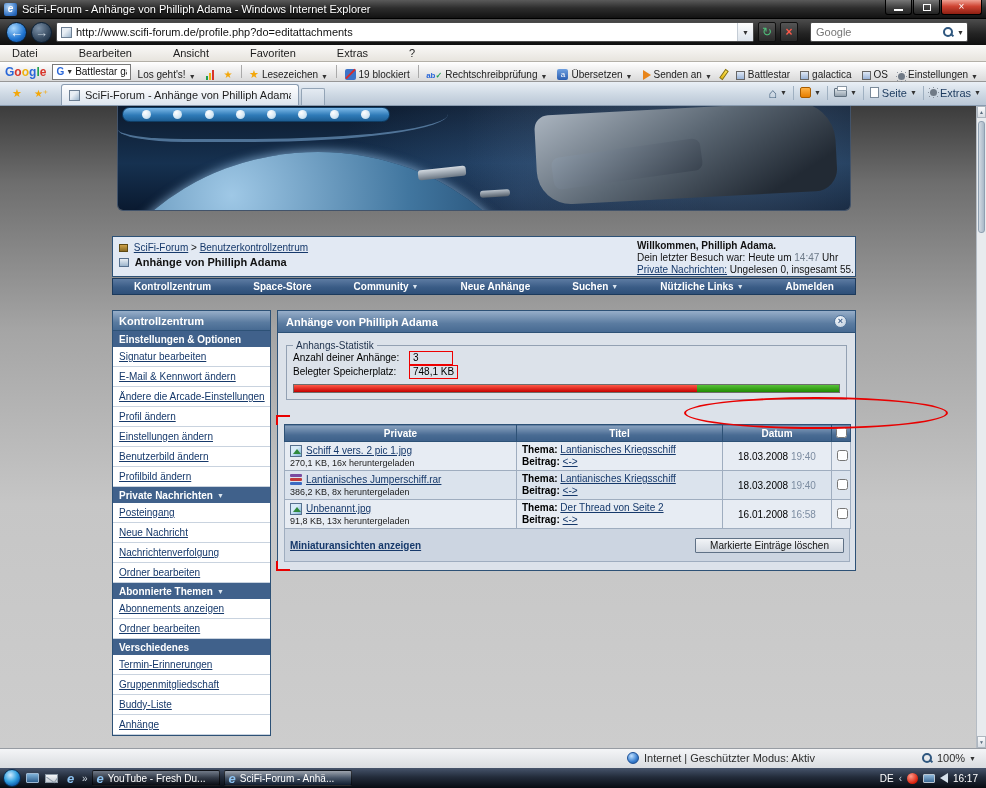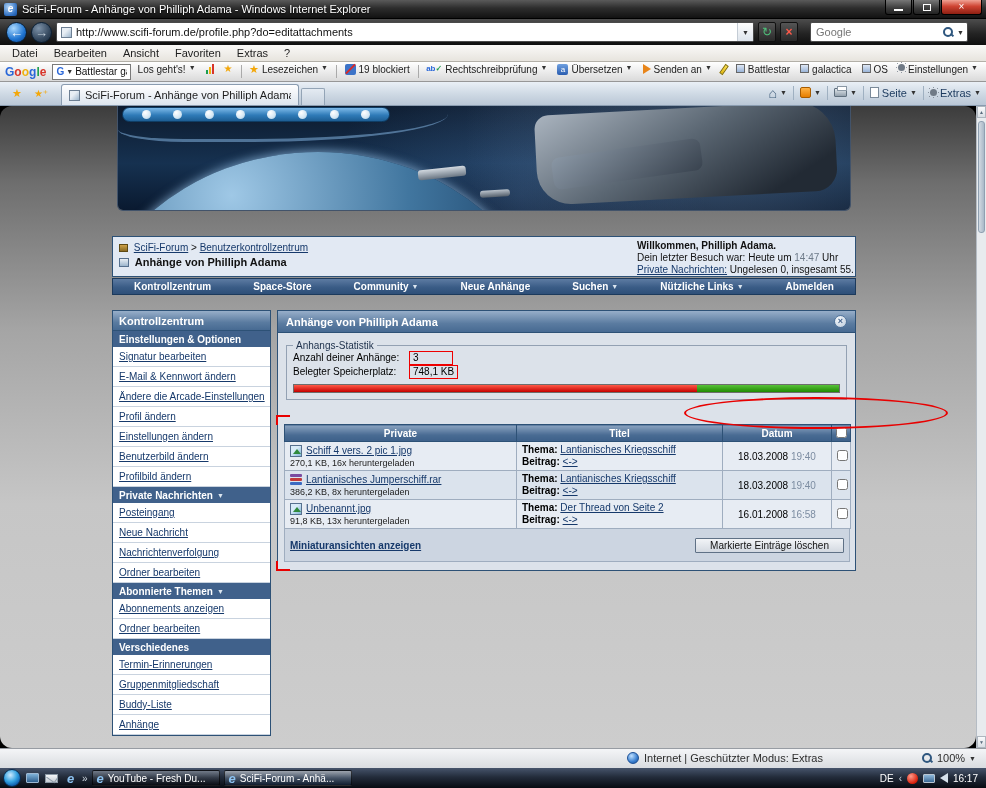--- a/index.html
+++ b/index.html
@@ -46,36 +46,36 @@
   .searchfield input { border:none; outline:none; width:100%; font-size:11px; color:#333; background:transparent; }
   .mag { position:relative; width:11px; height:11px; flex:0 0 11px; }
   .mag::before { content:""; position:absolute; left:0; top:0; width:6px; height:6px;
     border:2px solid #2e567e; border-radius:50%; }
   .mag::after { content:""; position:absolute; left:7px; top:7px; width:4px; height:2px;
     background:#2e567e; transform:rotate(45deg); }
   .dn { font-size:7px; color:#333; line-height:1; }
 
   .menubar { position:absolute; left:0; top:45px; width:986px; height:17px;
     background:linear-gradient(#faf9f7,#e7e4de); border-bottom:1px solid #b3b0a8;
-    display:flex; align-items:center; padding-left:4px; font-size:11px; color:#1d1d1d; }
+    display:flex; align-items:center; padding-left:4px; font-size:11px; color:#1d1d1d;gap:25px; }
   .menu-item { padding:0 8px; }
 
   
   .gbar { position:absolute; left:0; top:62px; width:986px; height:20px;
     background:linear-gradient(#ffffff,#dadada); border-bottom:1px solid #979797;
     display:flex; align-items:center; font-size:10px; color:#222; padding:0 5px; gap:4px; white-space:nowrap; }
   .glogo { font-size:12px; font-weight:bold; letter-spacing:0; margin-right:2px; }
   .glogo span:nth-child(1){color:#2a67d8} .glogo span:nth-child(2){color:#d8352a}
   .glogo span:nth-child(3){color:#eeb211} .glogo span:nth-child(4){color:#2a67d8}
   .glogo span:nth-child(5){color:#1d9e4f} .glogo span:nth-child(6){color:#d8352a}
   .gsearch { width:148px; height:16px; background:#fff; border:1px solid #7a7a7a;
     display:flex; align-items:center; gap:2px; padding:0 3px; }
   .gsearch input { border:none; outline:none; width:100%; font-size:10px; color:#111; background:transparent; }
   .g-ic { color:#2a67d8; font-weight:bold; font-size:10px; }
-  .gbtn { height:16px; display:flex; align-items:flex-start; gap:3px; padding:0 3px; color:#222; }
+  .gbtn { height:16px; display:flex; align-items:flex-end; gap:3px; padding:0 3px; color:#222; }
   .gsep { width:1px; height:13px; background:#aaa; margin:0 1px; }
   .ic-star { color:#f3a70a; font-size:11px; line-height:1; }
   .ic-starplus { position:relative; color:#f3a70a; font-size:10px; line-height:1; }
   .ic-block { width:11px; height:11px; border-radius:2px; background:#3c73c8; position:relative; }
   .ic-block::after { content:""; position:absolute; left:-1px; top:4px; width:13px; height:2px;
     background:#d82a2a; transform:rotate(-45deg); }
   .ic-spell { font-size:8px; font-weight:bold; color:#2a67d8; }
   .ic-spell i { color:#1d9e4f; font-style:normal; }
   .ic-trans { width:11px; height:11px; background:linear-gradient(#6fa0e0,#2a5db0); color:#fff;
     font-size:8px; display:flex; align-items:center; justify-content:center; border-radius:2px; }
@@ -110,21 +110,21 @@
   .ic-feed { width:11px; height:11px; border-radius:2px; background:linear-gradient(#ffb347,#e67e00);
     border:1px solid #a85c00; }
   .ic-print { width:13px; height:9px; background:linear-gradient(#dfe5ea,#93a1ae); border:1px solid #5f6f7e;
     border-radius:1px; position:relative; }
   .ic-print::before { content:""; position:absolute; left:2px; top:-3px; width:8px; height:3px; background:#fff;
     border:1px solid #8a98a5; }
   .ic-page { width:9px; height:11px; background:#fff; border:1px solid #7a8a9a; }
 
   
   .viewport { position:absolute; left:0; top:106px; width:976px; height:642px; overflow:hidden;
-    background:linear-gradient(180deg,#3c3c3c 0%,#6e6e6e 12%,#a5a5a5 35%,#c6c6c6 62%,#cdcdcd 100%);border-radius:12px; }
+    background:linear-gradient(180deg,#3c3c3c 0%,#6e6e6e 12%,#a5a5a5 35%,#c6c6c6 62%,#cdcdcd 100%); }
 
   .banner { position:absolute; left:118px; top:0; width:732px; height:104px; overflow:hidden;
     border-radius:0 0 5px 5px; box-shadow:0 0 0 1px #42536a;
     background:
       radial-gradient(circle at 82% 25%, rgba(130,160,195,.35), transparent 42%),
       radial-gradient(circle at 55% 85%, rgba(80,120,170,.30), transparent 45%),
       linear-gradient(180deg,#0c1a2d,#153référence 55%,#0a1a30); }
   .banner { background:
       radial-gradient(circle at 82% 25%, rgba(130,160,195,.35), transparent 42%),
       radial-gradient(circle at 55% 85%, rgba(80,120,170,.30), transparent 45%),
@@ -679,21 +679,21 @@
 
   <div class="vscroll">
     <span class="sarrow up">▲</span>
     <span class="sthumb"></span>
     <span class="sarrow down">▼</span>
   </div>
 
   <div class="statusbar">
     <span class="zone">
       <span class="globe"></span>
-      <span>Internet | Geschützter Modus: Extras</span>
+      <span>Internet | Geschützter Modus: Aktiv</span>
     </span>
     <span class="zoomctl">
       <span class="mag"></span>
       <span>100%</span>
       <span class="dn">▼</span>
     </span>
   </div>
 
   <div class="taskbar">
     <span class="orb"></span>

